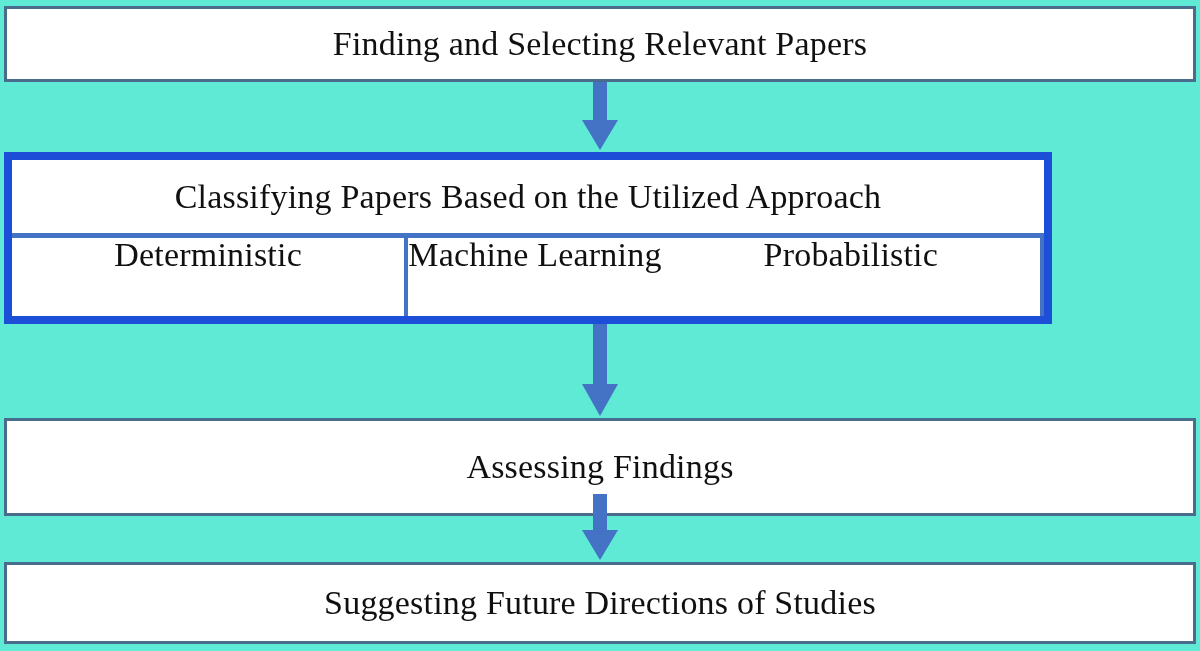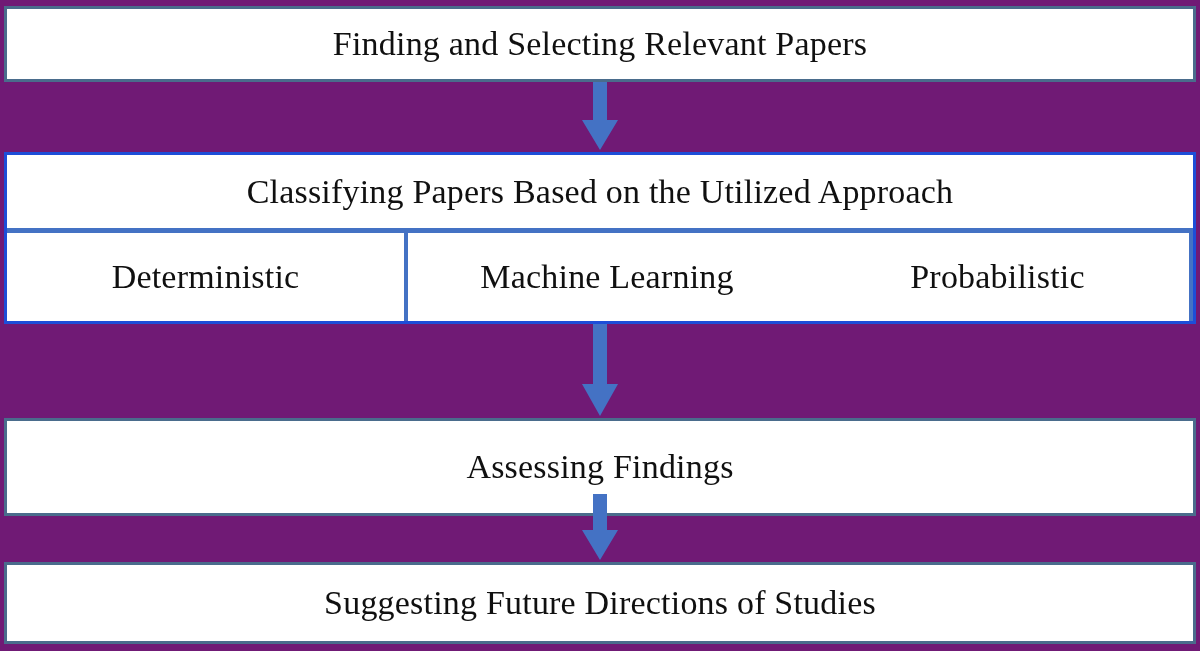--- a/index.html
+++ b/index.html
@@ -8,21 +8,21 @@
     padding: 0;
     background: #ffffff;
   }
   body {
     font-family: "Liberation Serif", "DejaVu Serif", serif;
   }
   #flowchart {
     position: relative;
     width: 1200px;
     height: 651px;
-    background: #701a75;
+    background: #5eead4;
     overflow: hidden;
   }
 
   
   .node-box {
     position: absolute;
     box-sizing: border-box;
     background: #ffffff;
     border: 3px solid #4a6c8c;
     display: flex;
@@ -45,24 +45,24 @@
     top: 6px;
     width: 1192px;
     height: 76px;
   }
 
   
   #group-classifying {
     position: absolute;
     left: 4px;
     top: 152px;
-    width: 1192px;
+    width: 1048px;
     height: 172px;
     box-sizing: border-box;
-    border: 3px solid #1d4ed8;
+    border: 8px solid #1d4ed8;
     background: #ffffff;
   }
   #box-classifying {
     position: absolute;
     left: 0;
     top: 0;
     right: 0;
     height: 78px;
     display: flex;
     align-items: center;
@@ -73,21 +73,21 @@
   #subrow {
     position: absolute;
     left: 0;
     right: 0;
     top: 78px;
     bottom: 0;
     display: flex;
   }
   .sub-cell {
     display: flex;
-    align-items: center;
+    align-items: flex-start;
     justify-content: center;
     box-sizing: border-box;
   }
   #cell-deterministic {
     width: 401px;
     border-right: 4px solid #4472c4;
   }
   #cell-probabilistic {
     width: 387px;
     border-right: 4px solid #4472c4;

